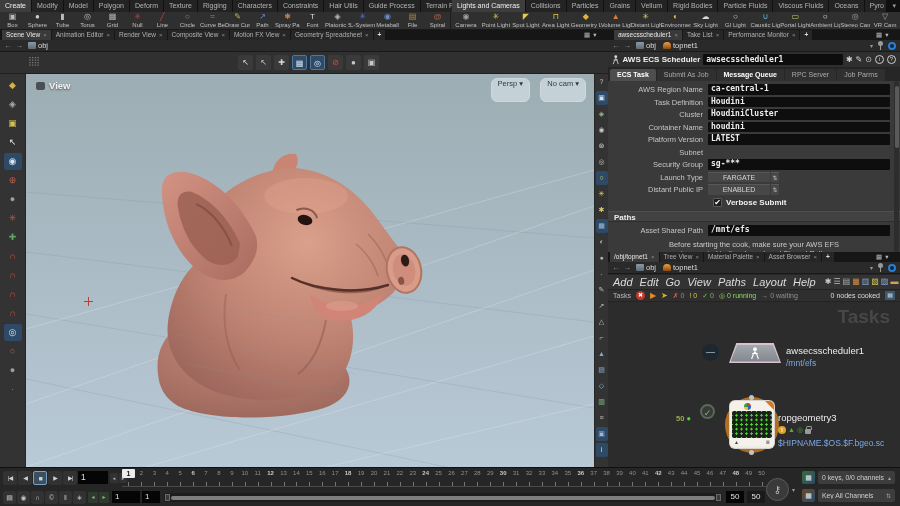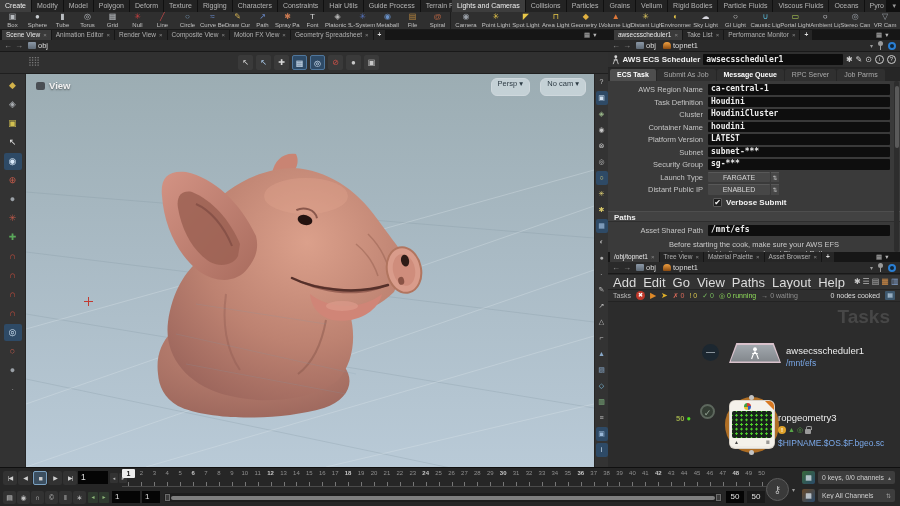--- a/index.html
+++ b/index.html
@@ -57,21 +57,21 @@
   .lefttool{top:74px;left:0;width:26px;height:393px;background:#333;border-right:1px solid #262626;display:flex;flex-direction:column;align-items:center;padding-top:2px;}
   .rstrip{top:74px;left:594px;width:14px;height:393px;background:#333;border-left:1px solid #262626;display:flex;flex-direction:column;align-items:center;}
   .sicon{width:18px;height:17px;margin:1px 0;border-radius:2px;text-align:center;font-size:9px;line-height:17px;flex:0 0 auto;}
   .rstrip .sicon{width:12px;height:14px;font-size:7px;line-height:14px;margin:1px 0;}
   .sicon.hl{background:#2e4a66;}
 
   
   .viewport{top:74px;left:26px;width:568px;height:393px;background:linear-gradient(180deg,#9cadb3 0%,#a9bac4 45%,#b9cad7 100%);overflow:hidden;}
   .vplabel{position:absolute;left:10px;top:6px;font-size:9.5px;font-weight:bold;color:#f2f2f2;text-shadow:0 1px 2px rgba(0,0,0,.5);display:flex;gap:4px;align-items:center;}
   .vpicon{width:9px;height:8px;background:#4a4f54;border-radius:2px;display:inline-block;}
-  .pill{position:absolute;top:4px;height:18px;border-radius:6px;background:rgba(210,220,226,.75);border:1px solid #cfd8dd;color:#2d3b44;font-size:7.5px;line-height:10px;padding:0 6px;}
+  .pill{position:absolute;top:4px;height:24px;border-radius:6px;background:rgba(210,220,226,.75);border:1px solid #cfd8dd;color:#2d3b44;font-size:7.5px;line-height:10px;padding:0 6px;}
   .cross{position:absolute;left:58px;top:223px;width:9px;height:9px;}
   .cross:before{content:"";position:absolute;left:0;top:4px;width:9px;height:1px;background:#c23a30;}
   .cross:after{content:"";position:absolute;left:4px;top:0;width:1px;height:9px;background:#c23a30;}
 
   
   .rpanel{top:52px;left:608px;width:292px;height:415px;background:#383838;}
   .hdr{position:absolute;top:0;left:0;width:292px;height:16px;background:#2f2f2f;display:flex;align-items:center;gap:3px;padding:0 4px;border-bottom:1px solid #242424;}
   .hdrlabel{font-size:8px;font-weight:bold;color:#f0f0f0;white-space:nowrap;}
   .hname{width:166px;height:11px;background:#0d0d0d;border-radius:1px;color:#ececec;font-family:"DejaVu Sans Mono",monospace;font-weight:bold;font-size:8px;line-height:11px;padding:0 3px;overflow:hidden;}
   .hicons{display:flex;gap:3px;margin-left:auto;align-items:center;}
@@ -90,21 +90,21 @@
   .pcheckrow{display:flex;align-items:center;height:11px;margin:2px 0 2px 105px;}
   .pcheck{width:9px;height:9px;background:#1d1d1d;border:1px solid #5a5a5a;border-radius:1px;color:#f4f4f4;font-size:8px;line-height:8px;text-align:center;}
   .pchecklabel{font-size:8px;font-weight:bold;color:#f0f0f0;margin-left:4px;}
   .psection{height:11px;background:#424242;border-top:1px solid #4e4e4e;border-bottom:1px solid #2e2e2e;font-size:8px;font-weight:bold;color:#ececec;line-height:11px;padding-left:6px;margin:3px 0;}
   .pnote{text-align:center;font-size:7.5px;color:#c8c8c8;line-height:9px;width:100%;}
   .vscroll{position:absolute;right:1px;top:29px;width:5px;height:171px;background:#2d2d2d;border-radius:2px;}
   .vthumb{position:absolute;left:0.5px;top:5px;width:4px;height:62px;background:#5a5a5a;border-radius:2px;}
 
   
   .netmenubar{position:absolute;top:222px;left:0;width:292px;height:15px;background:#333;display:flex;align-items:center;gap:7px;padding:0 5px;border-top:1px solid #262626;}
-  .netmenu{font-size:13px;color:#dcdcdc;}
+  .netmenu{font-size:11px;color:#dcdcdc;font-style:italic;}
   .nicons{display:flex;gap:2px;margin-left:2px;align-items:center;}
   .nicon{font-size:8px;line-height:12px;}
   .ovf{font-size:8px;color:#9a9a9a;}
   .taskbar{position:absolute;top:237px;left:0;width:292px;height:13px;background:#2f2f2f;border-top:1px solid #232323;border-bottom:1px solid #232323;display:flex;align-items:center;gap:5px;padding:0 5px;font-size:7px;}
   .tlab{color:#bbb;}
   .tstop{width:9px;height:9px;border-radius:50%;background:#c0392b;color:#fff;font-size:6px;line-height:9px;text-align:center;}
   .tcook{font-size:8px;color:#e08a28;} .tcook2{font-size:8px;color:#e0b028;}
   .cfail{color:#d96a5a;} .cwarn{color:#d8c44f;} .cok{color:#79bd5f;} .crun{color:#8fdc5a;} .cwait{color:#8f8f8f;}
   .ccooked{margin-left:auto;color:#dcdcdc;}
   .tgrid{width:10px;height:9px;background:#3e586e;border-radius:1px;font-size:6px;line-height:9px;text-align:center;color:#bcd2e4;}
@@ -584,21 +584,20 @@
         <div class="prow">
           <div class="plabel">Container Name</div>
           <div class="pfield">houdini</div>
         </div>
         <div class="prow">
           <div class="plabel">Platform Version</div>
           <div class="pfield">LATEST</div>
         </div>
         <div class="prow">
           <div class="plabel">Subnet</div>
-          <div class="pfield">subnet-***</div>
         </div>
         <div class="prow">
           <div class="plabel">Security Group</div>
           <div class="pfield">sg-***</div>
         </div>
         <div class="prow">
           <div class="plabel">Launch Type</div>
           <div class="pmenu">FARGATE</div>
           <div class="pspin">⇅</div>
         </div>

